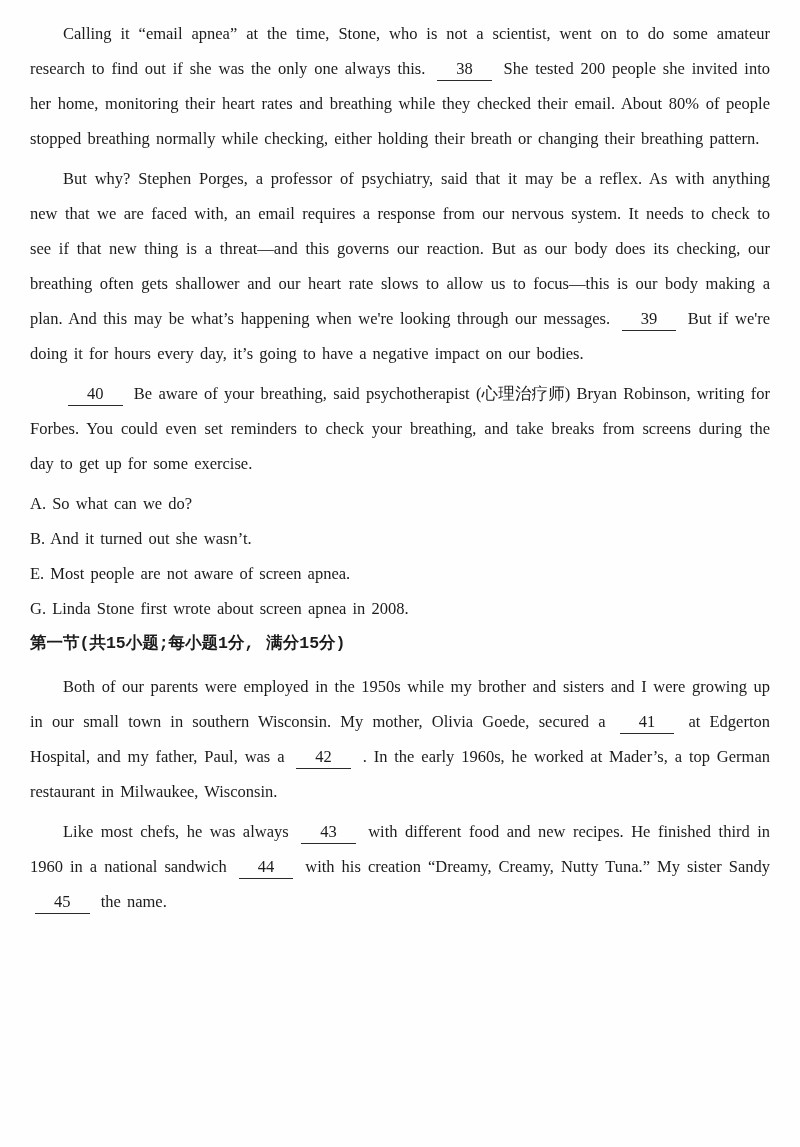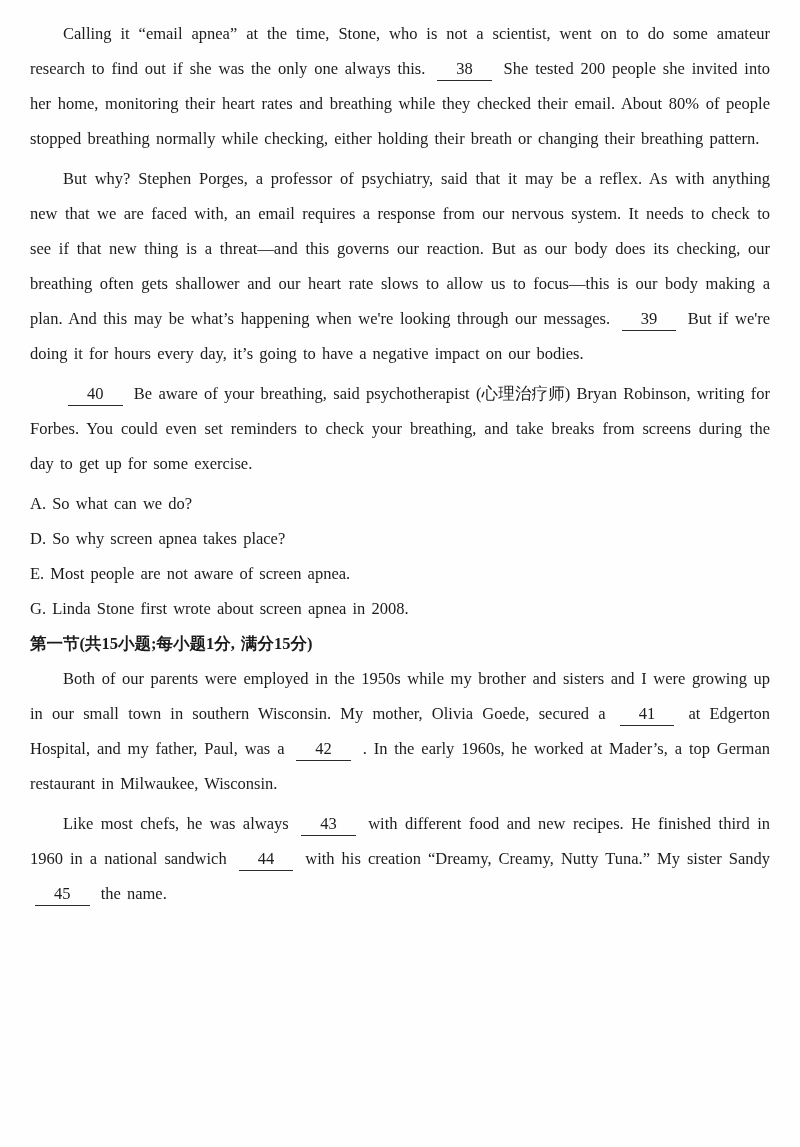--- a/index.html
+++ b/index.html
@@ -39,21 +39,22 @@
   }
   .section-title {
     text-align: center;
     font-weight: bold;
     font-size: 17.5px;
     margin: 6px 0 4px 0;
   }
   .subtitle {
     font-weight: bold;
     text-indent: 0;
-    margin-bottom: 0;
+    margin-bottom: 8px;
+    font-family: Liberation Mono, monospace;
   }
   .instructions {
     text-indent: 2em;
     margin-bottom: 0;
   }
   .footer {
     text-align: center;
     font-weight: bold;
     font-size: 15.5px;
     margin-top: 14px;
@@ -75,21 +76,21 @@
     <span class="blank">39</span>
     <span>But if we're doing it for hours every day, it’s going to have a negative impact on our bodies.</span>
   </p>
 
   <p class="para">
     <span class="blank">40</span>
     <span>Be aware of your breathing, said psychotherapist (心理治疗师) Bryan Robinson, writing for Forbes. You could even set reminders to check your breathing, and take breaks from screens during the day to get up for some exercise.</span>
   </p>
 
   <p class="option">A. So what can we do?</p>
-  <p class="option">D. So why screen apnea takes place?</p>
+  <p class="option">B. And it turned out she wasn’t.</p>
   <p class="option">E. Most people are not aware of screen apnea.</p>
   <p class="option">G. Linda Stone first wrote about screen apnea in 2008.</p>
 
 
   <p class="para subtitle">第一节(共15小题;每小题1分, 满分15分)</p>
 
 
   <p class="para">
     <span>Both of our parents were employed in the 1950s while my brother and sisters and I were growing up in our small town in southern Wisconsin. My mother, Olivia Goede, secured a</span>
     <span class="blank">41</span>

